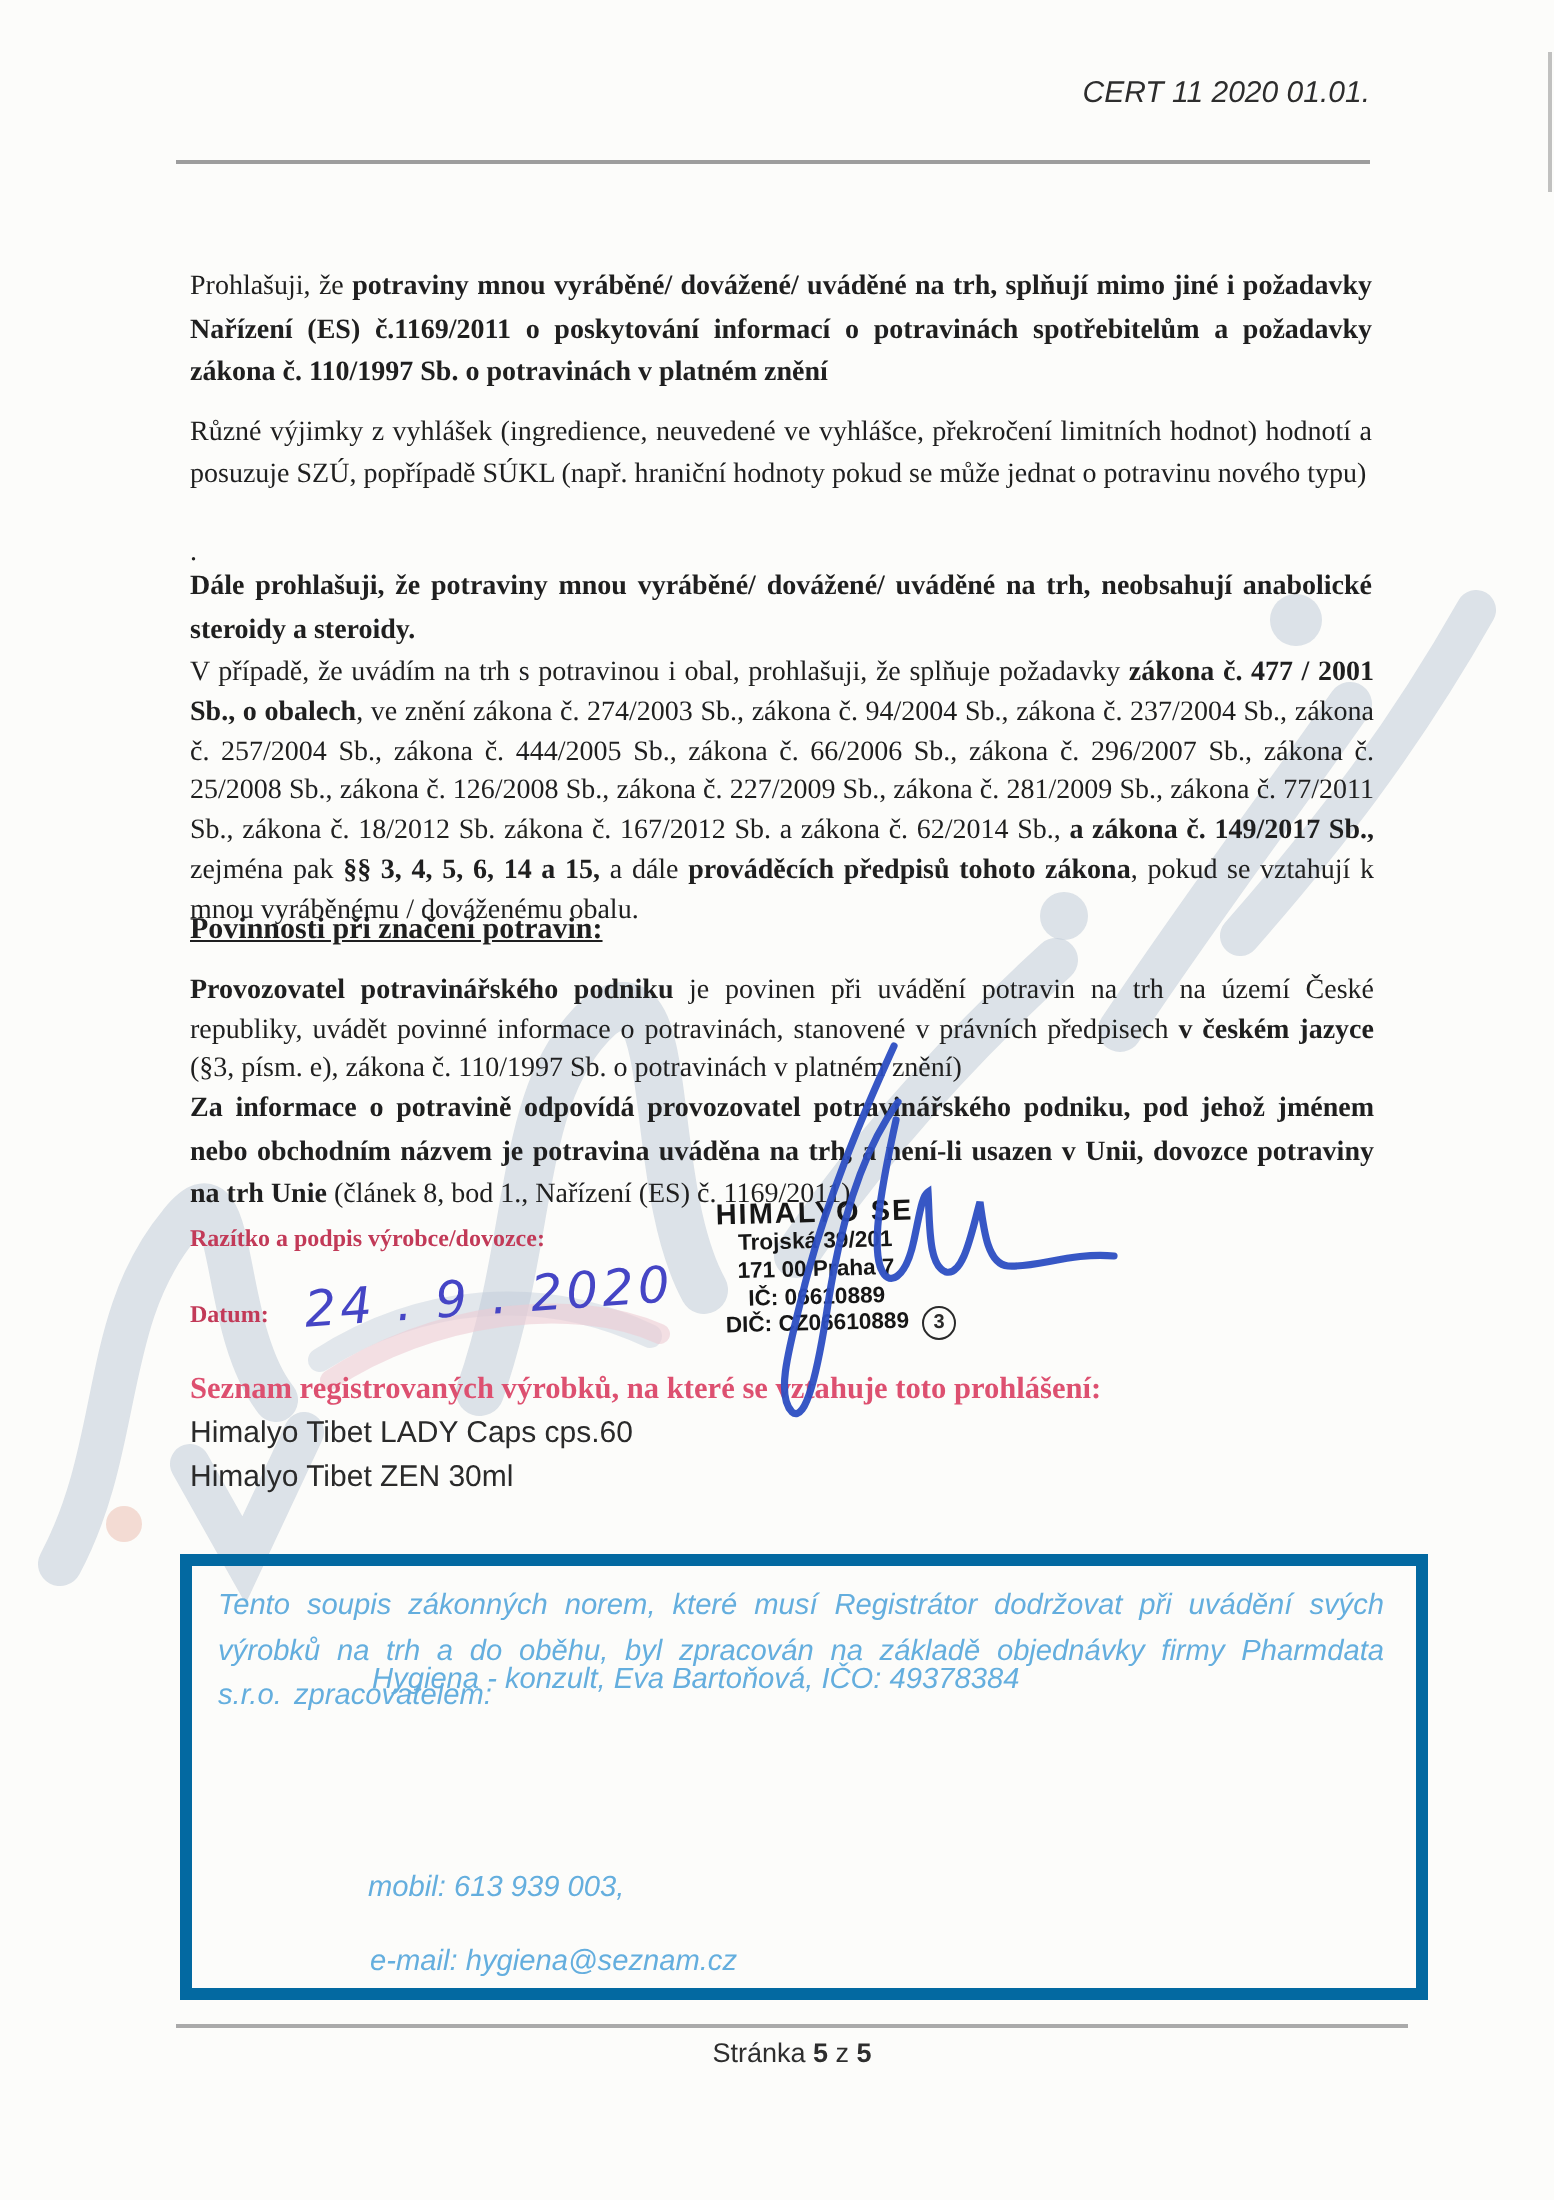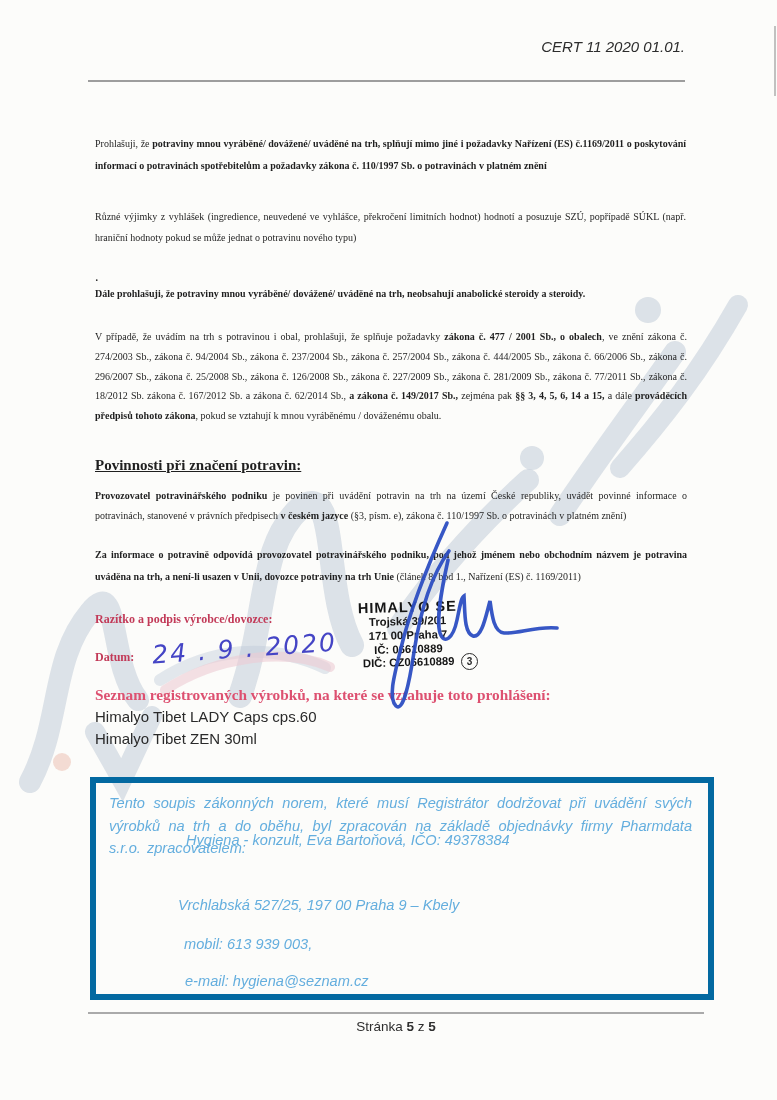--- a/index.html
+++ b/index.html
@@ -3,21 +3,21 @@
 <meta charset="utf-8">
 <style>
   html,body{margin:0;padding:0;background:#e8e8e8;}
   .page{
     position:relative;width:777px;height:1100px;margin:0 auto;
     background:#fcfcfa;overflow:hidden;
     font-family:"Liberation Serif",serif;color:#1f1f1f;
   }
   .abs{position:absolute;z-index:2;}
   .b{font-weight:bold;}
-  .jpara{font-size:10px;line-height:21px;text-align:justify;}
+  .jpara{font-size:14px;line-height:21px;text-align:justify;}
   
   .doc-ref{top:38px;right:92px;font:italic 15px "Liberation Sans",sans-serif;color:#2d2d2d;}
   .rule{height:2px;background:#8c8c8c;opacity:.85;}
   .hdr-rule{left:88px;top:80px;width:597px;}
   .ftr-rule{left:88px;top:1012px;width:616px;background:#9b9b9b;}
   .footer{left:88px;top:1019px;width:616px;text-align:center;
           font:13.5px "Liberation Sans",sans-serif;color:#2e2e2e;}
   
   .p1{left:95px;top:133px;width:591px;line-height:21.5px;}
   .p2{left:95px;top:206px;width:591px;}
@@ -126,21 +126,20 @@
   <div class="abs prod-h">Seznam registrovaných výrobků, na které se vztahuje toto prohlášení:</div>
   <div class="abs prod-list">
     <div>Himalyo Tibet LADY Caps cps.60</div>
     <div>Himalyo Tibet ZEN 30ml</div>
   </div>
 
   <div class="abs info-box">
     <div class="box-para">Tento soupis zákonných norem, které musí Registrátor dodržovat při uvádění svých výrobků na trh a do oběhu, byl zpracován na základě objednávky firmy Pharmdata s.r.o. zpracovatelem:</div>
   </div>
   <div class="abs box-line bl0">Hygiena - konzult, Eva Bartoňová, IČO: 49378384</div>
-  <div class="abs box-line bl1">Vrchlabská 527/25, 197 00  Praha 9 – Kbely</div>
   <div class="abs box-line bl2">mobil: 613 939 003,</div>
   <div class="abs box-line bl3">e-mail: hygiena@seznam.cz</div>
 
   <div class="abs rule ftr-rule"></div>
   <div class="abs footer"><span>Stránka </span><span class="b">5</span><span> z </span><span class="b">5</span></div>
 
   <div class="scan-edge"></div>
 </div>
 
 </body></html>

